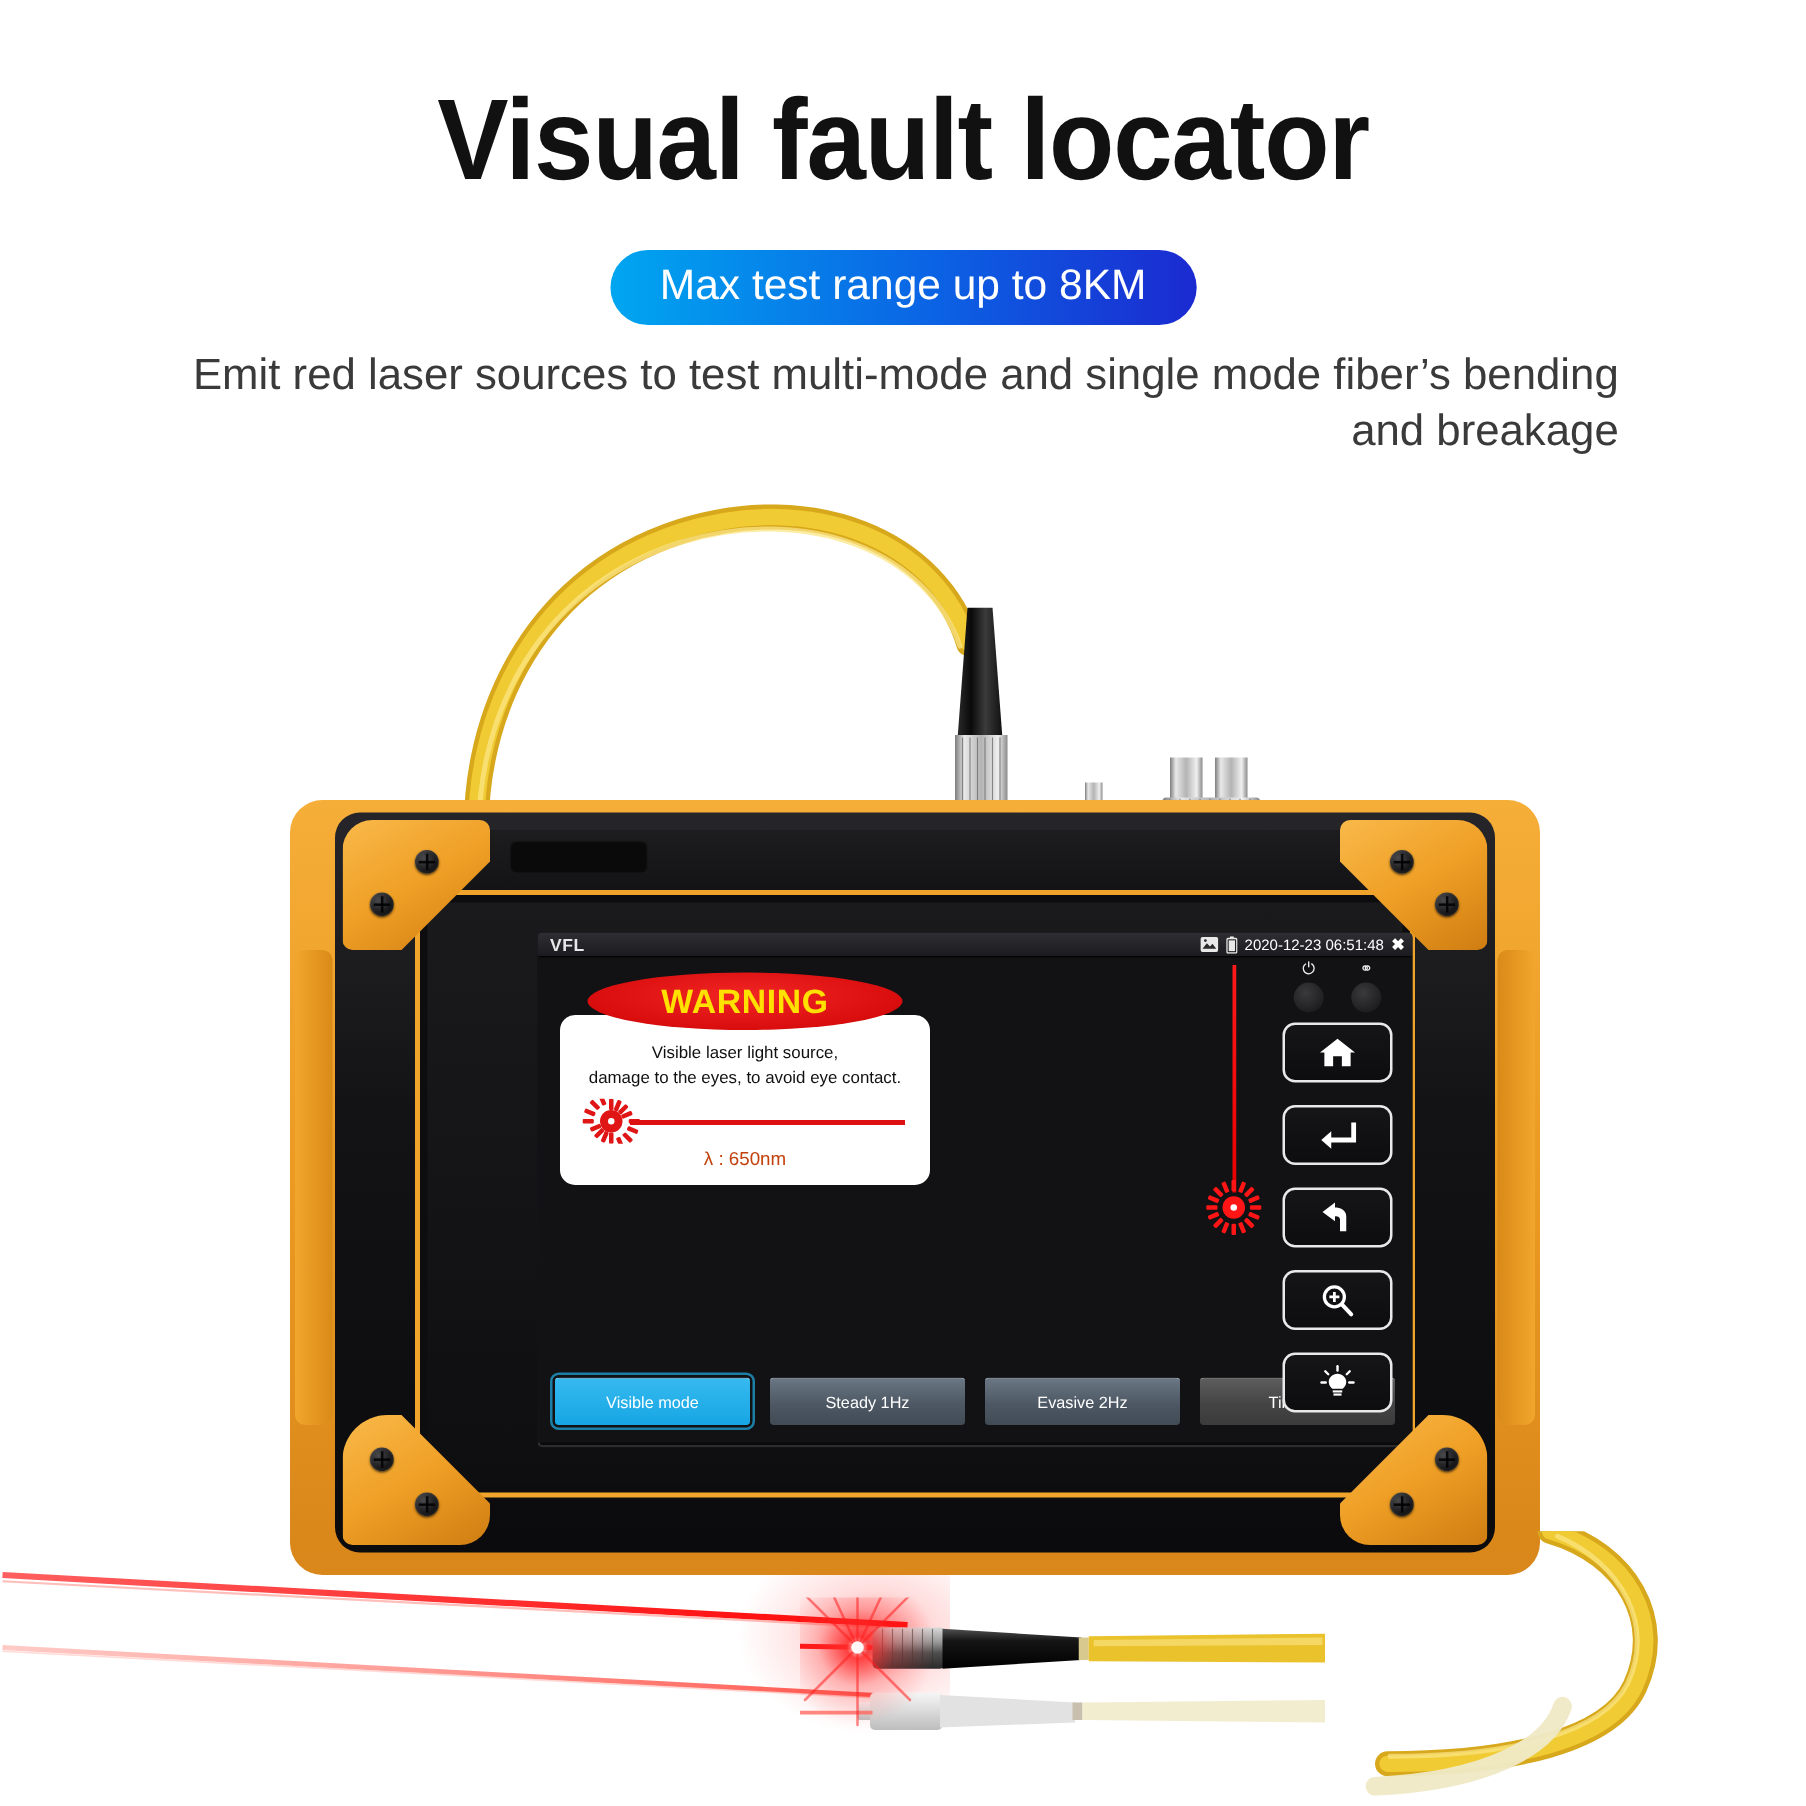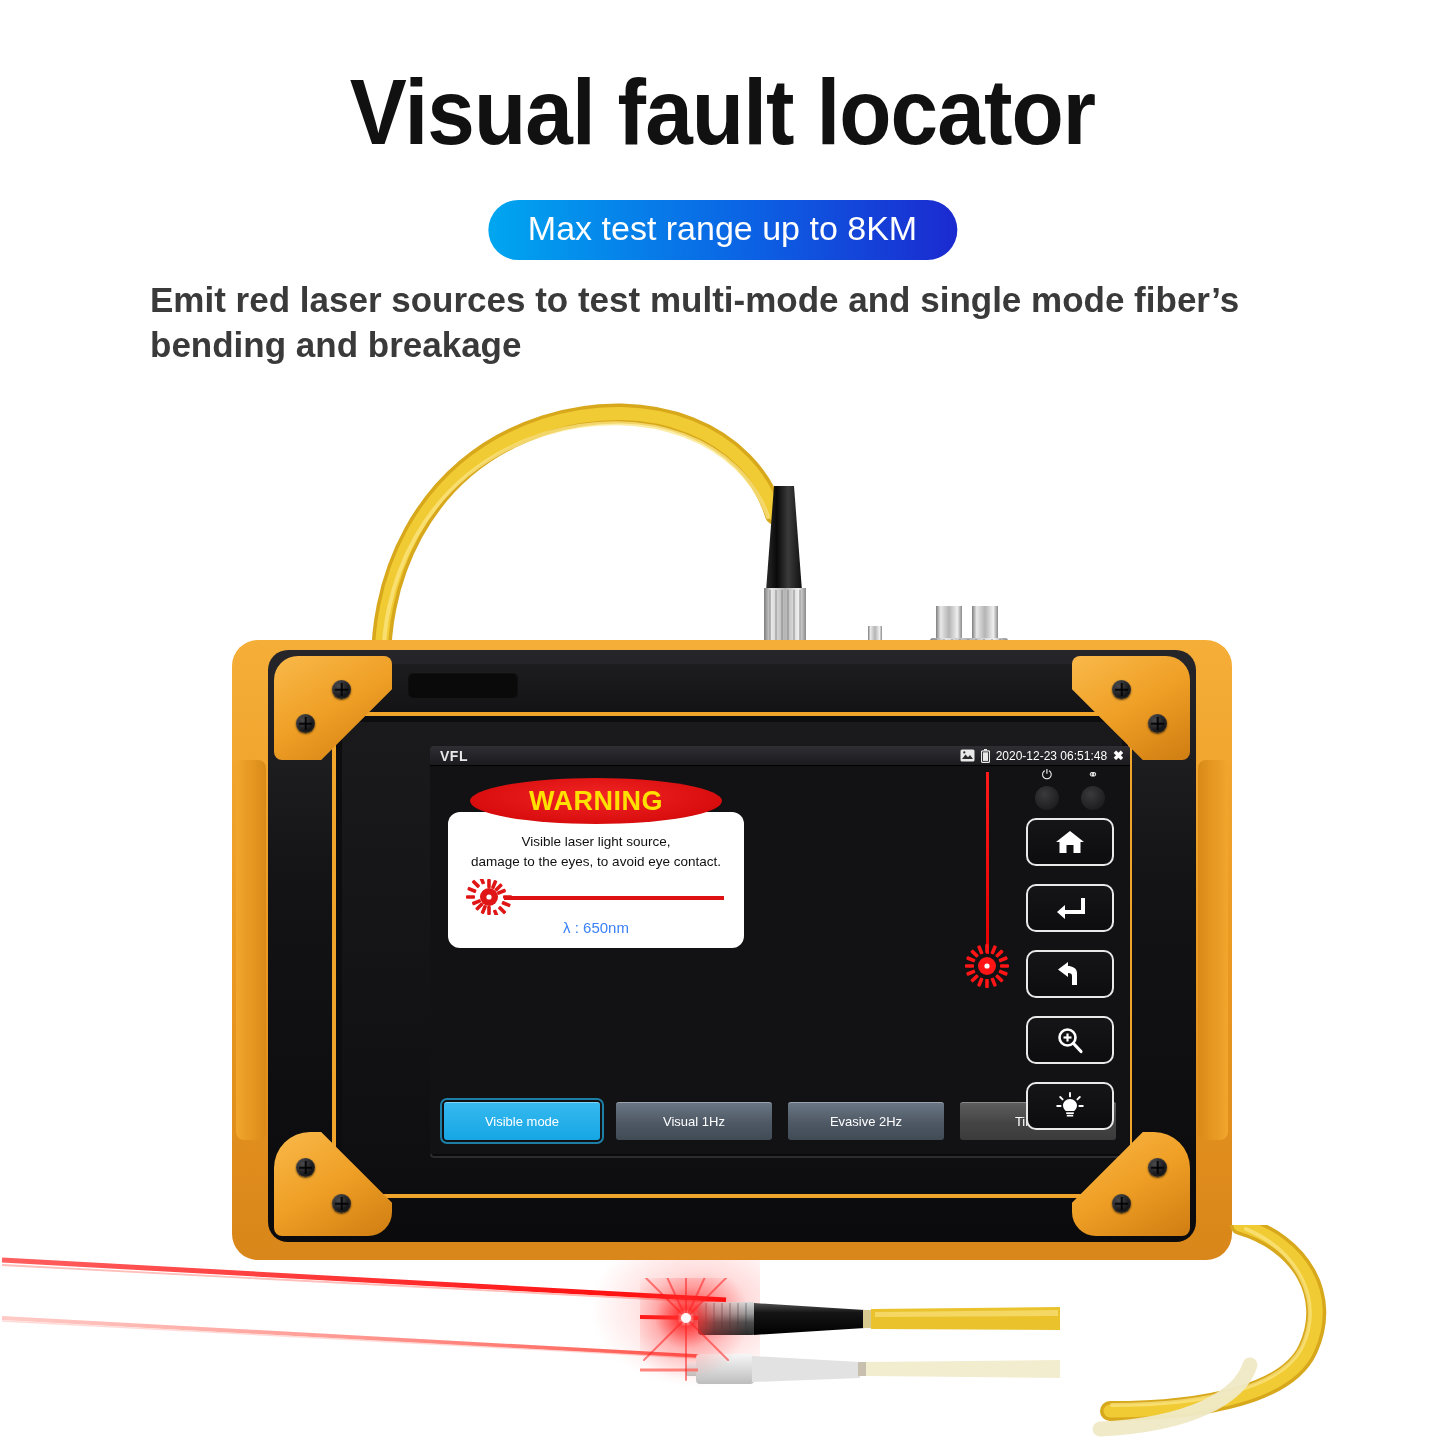--- a/index.html
+++ b/index.html
@@ -23,22 +23,22 @@
   .hero-badge {
     position: absolute; top: 200px; left: 50%; transform: translateX(-50%);
     padding: 10px 40px 13px 40px;
     border-radius: 30px;
     background: linear-gradient(90deg, #00a6f0 0%, #0b63e4 55%, #1b2ad0 100%);
     color: #ffffff; font-size: 34px; font-weight: 400;
     white-space: nowrap; line-height: 1.1;
   }
   .hero-sub {
     position: absolute; top: 278px; left: 0; width: 1445px;
-    text-align: left; color: #3a3a3a;
-    font-size: 35px; font-weight: 700; line-height: 1.28;
+    text-align: right; color: #3a3a3a;
+    font-size: 35px; font-weight: 400; line-height: 1.28;
     padding: 0 150px;
   }
 
   
   .beams { position: absolute; left: 0; top: 1230px; width: 760px; height: 215px; pointer-events: none; }
 
   
   .cable-top { position: absolute; left: 330px; top: 395px; width: 540px; height: 290px; pointer-events: none; }
 
   
@@ -153,21 +153,21 @@
     background:#ffffff; border-radius: 12px;
     padding: 20px 14px 12px 14px;
     z-index: 1;
   }
   .warn-l1, .warn-l2 { color:#101010; font-size: 13.5px; text-align:center; line-height:1.5; }
   .warn-laser-row { position:relative; height: 36px; margin-top: 6px; }
   .warn-beam {
     position:absolute; left: 42px; right: 6px; top: 17px; height: 4px;
     background:#dd1111;
   }
-  .warn-lambda { text-align:center; color:#3b82f6; font-size:15px; margin-top: 4px; }
+  .warn-lambda { text-align:center; color:#c2410c; font-size:15px; margin-top: 4px; }
 
   
   .vbeam {
     position: absolute; left: 556px; top: 6px; width: 3px; height: 182px;
     background: linear-gradient(180deg,#ff1a1a 0%, #e60000 100%);
   }
   .vburst { position:absolute; left: 533px; top: 176px; width:48px; height:48px; }
   .null-label {
     position: absolute; right: 22px; top: 256px;
     color:#ff2020; font-size: 26px; font-weight: 400;
@@ -399,21 +399,21 @@
                 <rect x="37" y="22.2" width="9" height="3.6" rx="1" transform="rotate(67.5 24 24)"></rect>
               </g>
               <circle cx="24" cy="24" r="2.6" fill="#ffffff"></circle>
             </g>
           </svg>
 
           <div class="null-label">null</div>
 
           <div class="modebar">
             <div class="mode-btn active">Visible mode</div>
-            <div class="mode-btn">Visual 1Hz</div>
+            <div class="mode-btn">Steady 1Hz</div>
             <div class="mode-btn">Evasive 2Hz</div>
             <div class="mode-btn dim">Time off</div>
           </div>
         </div>
       </div>
 
       <div class="keycol">
         <div class="led-row">
           <div class="led-item">
             <div class="led-glyph">⏻</div>

